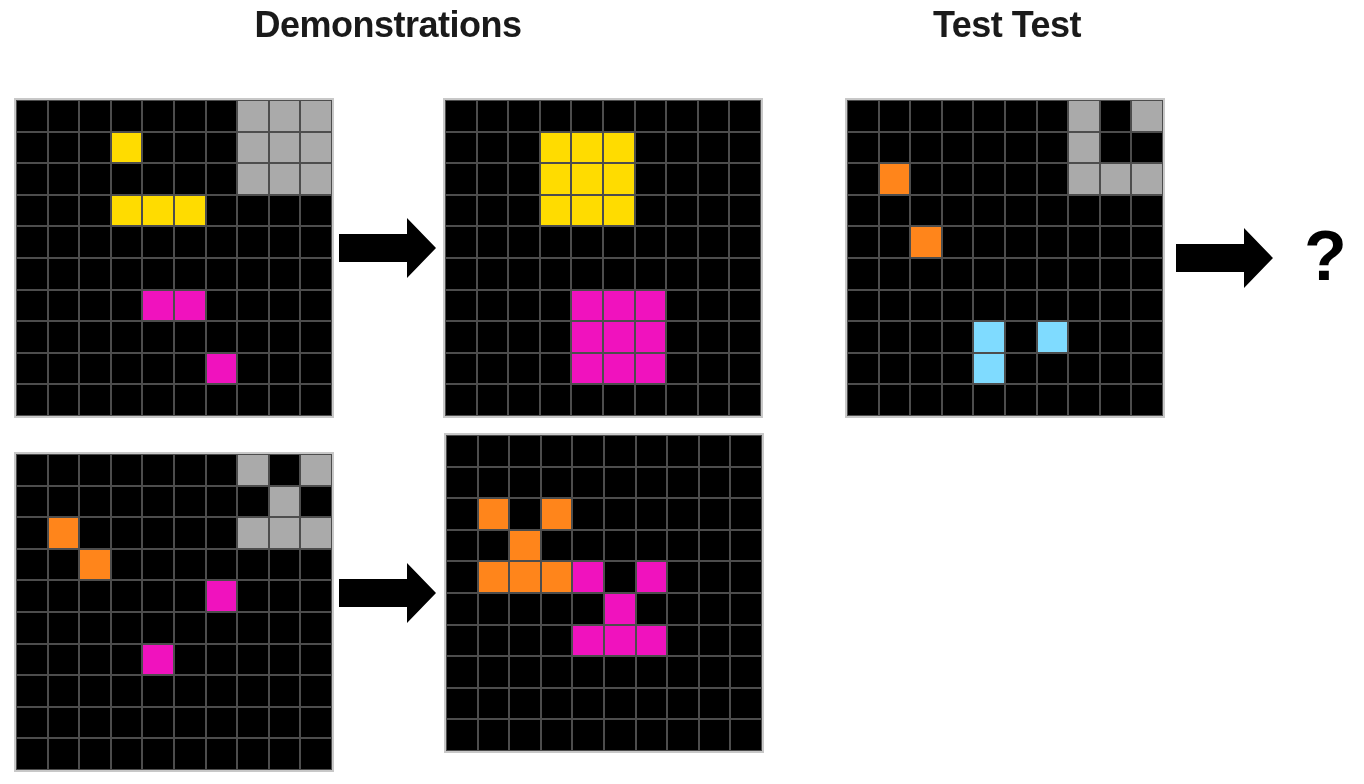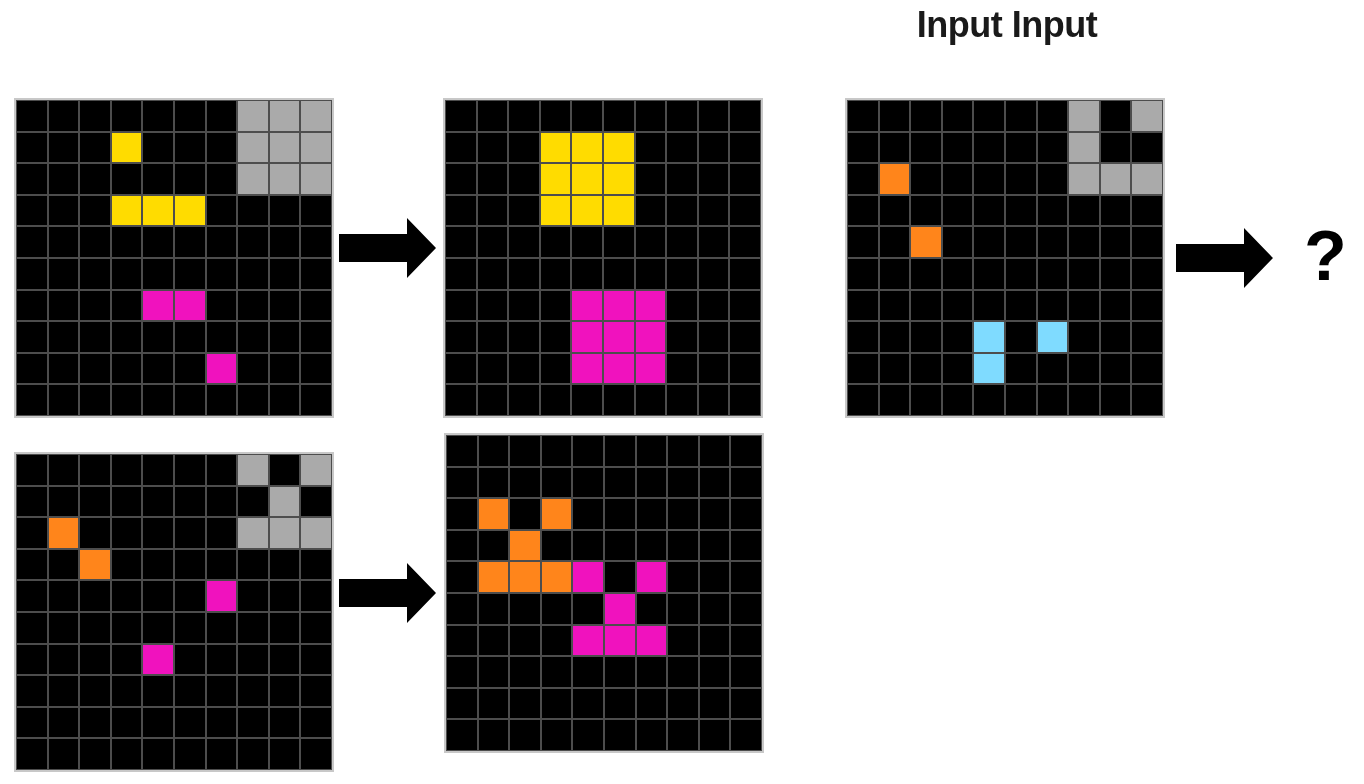--- a/index.html
+++ b/index.html
@@ -56,22 +56,23 @@
     font-weight: bold;
     line-height: 1.0;
     color: #000000;
   }
 </style>
 </head>
 <body>
 
 <div class="canvas">
 
-
-  <div class="title title-test">Input Input</div>
+  <div class="title title-demos">Demonstrations</div>
+
+  <div class="title title-test">Test Test</div>
 
   <div class="grid grid-demo1-input">
       <div class="cell" style="background: rgb(0, 0, 0);"></div>
       <div class="cell" style="background: rgb(0, 0, 0);"></div>
       <div class="cell" style="background: rgb(0, 0, 0);"></div>
       <div class="cell" style="background: rgb(0, 0, 0);"></div>
       <div class="cell" style="background: rgb(0, 0, 0);"></div>
       <div class="cell" style="background: rgb(0, 0, 0);"></div>
       <div class="cell" style="background: rgb(0, 0, 0);"></div>
       <div class="cell" style="background: rgb(170, 170, 170);"></div>

